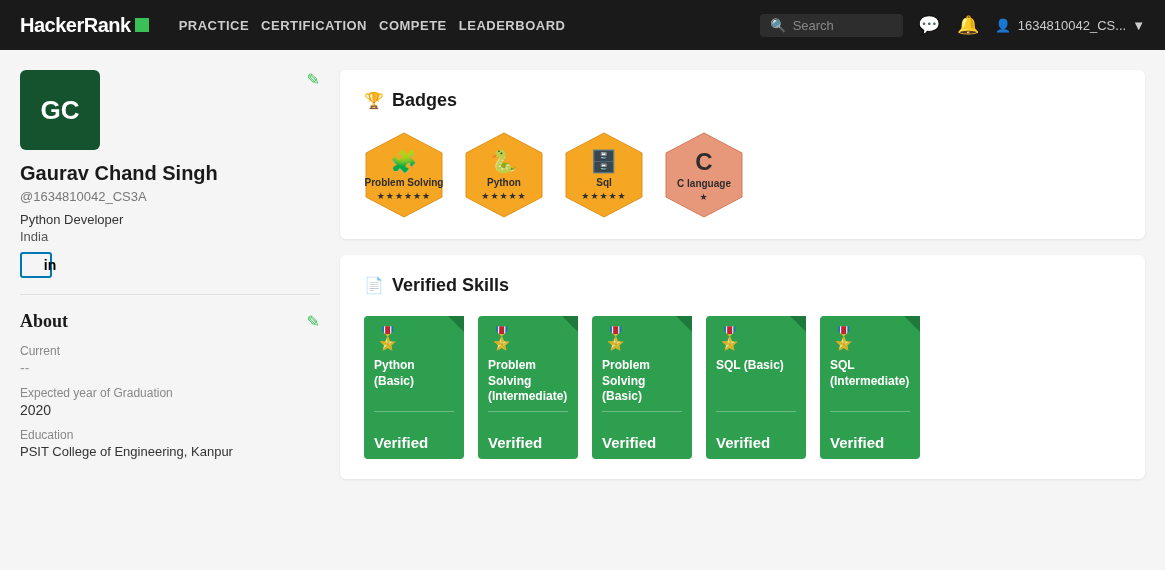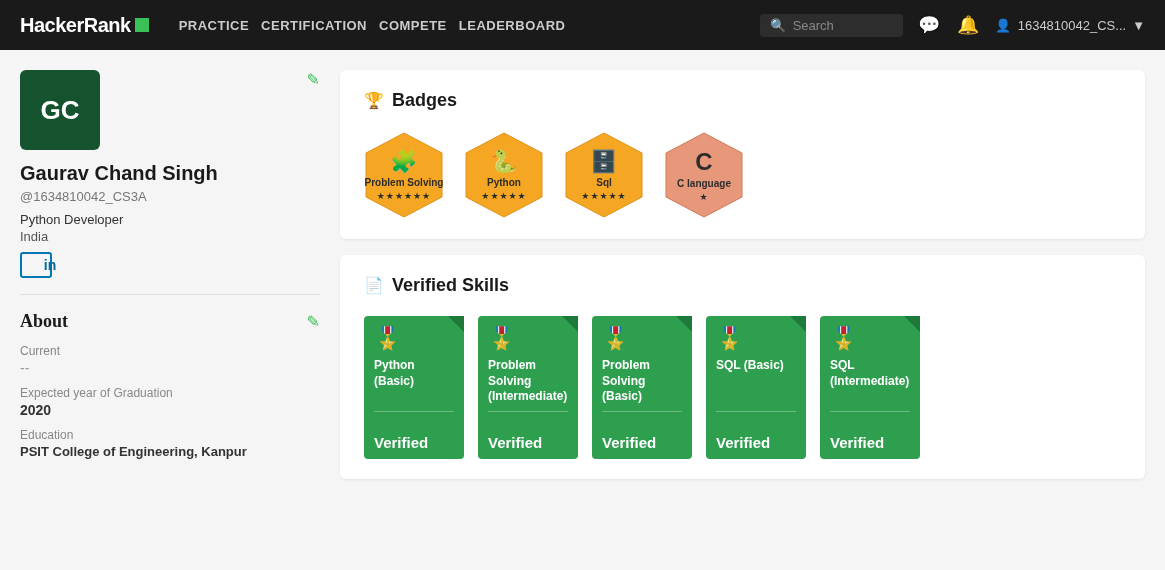--- a/index.html
+++ b/index.html
@@ -158,21 +158,21 @@
     }
     .field-label {
       font-size: 12px;
       color: #888;
       margin-bottom: 2px;
     }
     .field-value {
       font-size: 14px;
       color: #333;
       margin-bottom: 10px;
-      font-weight: 700;
+      font-weight: 400;
     }
     .field-value.muted { color: #999; font-weight: 400; }
 
     
     .right-content {
       flex: 1;
       display: flex;
       flex-direction: column;
       gap: 16px;
     }
@@ -324,21 +324,21 @@
 
   <div class="left-sidebar">
     <div class="profile-header">
       <div class="avatar">GC</div>
       <span class="edit-icon">✎</span>
     </div>
     <div class="profile-name">Gaurav Chand Singh</div>
     <div class="profile-handle">@1634810042_CS3A</div>
     <div class="profile-title">Python Developer</div>
     <div class="profile-country">India</div>
-    <div class="linkedin-icon" style="font-size:14px;font-weight:700;color:#0369a1;border:2px solid #0077b5;width:28px;height:26px;display:flex;align-items:center;justify-content:center;border-radius:3px;padding-left:28px;">in</div>
+    <div class="linkedin-icon" style="font-size:14px;font-weight:700;color:#000000;border:2px solid #0077b5;width:28px;height:26px;display:flex;align-items:center;justify-content:center;border-radius:3px;padding-left:28px;">in</div>
 
     <hr class="divider">
 
     <div class="about-section">
       <div class="about-header">
         <span class="about-title">About</span>
         <span class="edit-icon">✎</span>
       </div>
       <div class="field-label">Current</div>
       <div class="field-value muted">--</div>

